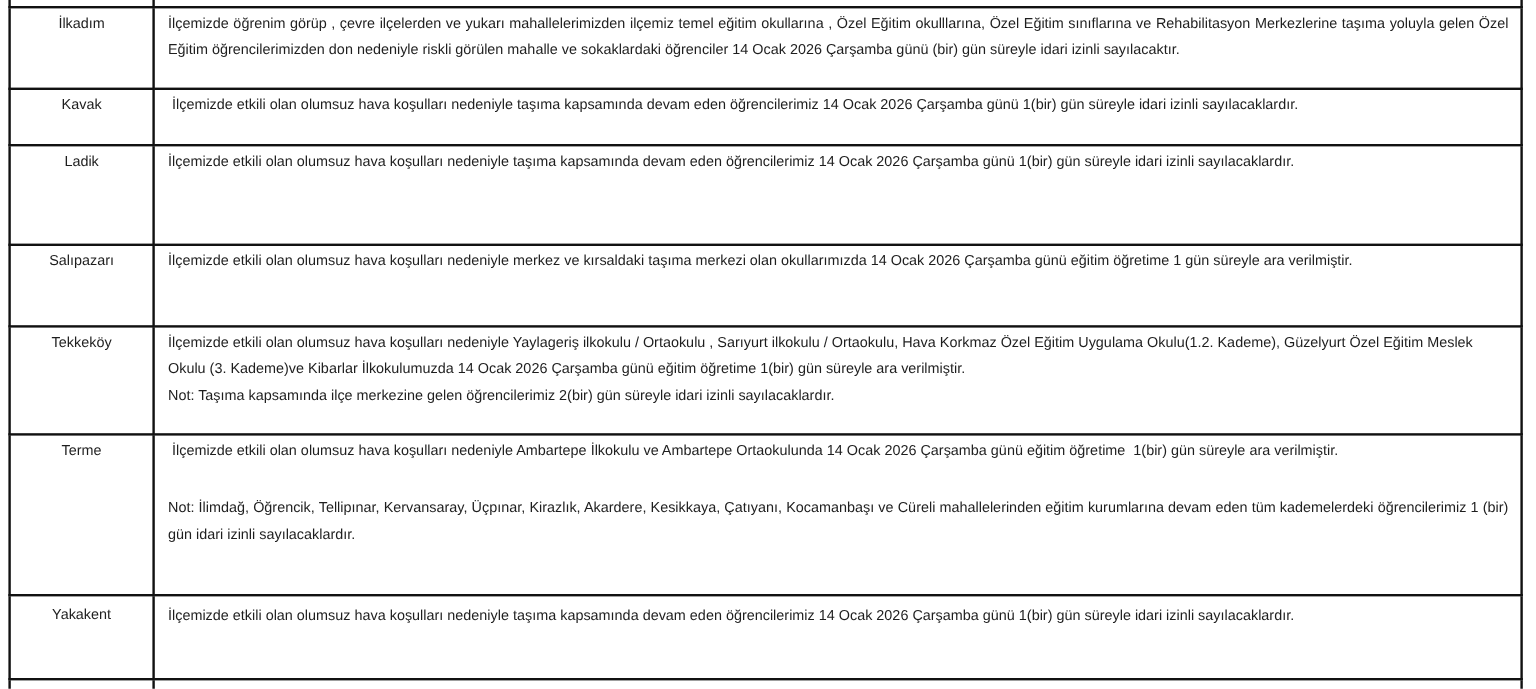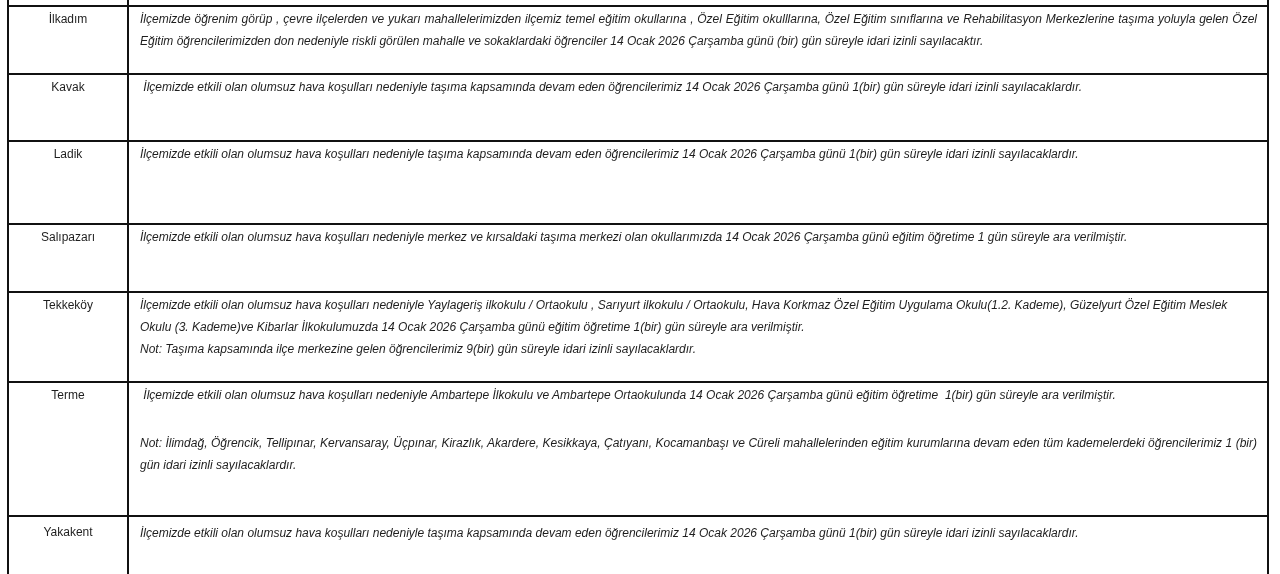--- a/index.html
+++ b/index.html
@@ -35,21 +35,21 @@
   }
   td.district {
     width: 118px;
     text-align: center;
     padding-top: 1px;
   }
   td.content {
     padding: 1px 10px 0 11px;
     text-align: justify;
   }
-  .para { margin: 0; font-style: italic; }
+  .para { margin: 0; }
   .para + .para { margin-top: 0; }
   .para.note-gap { margin-top: 26px; }
   tr.top-cut td { height: 32px; }
 </style>
 </head>
 <body>
 
 <div class="table-wrap">
   <table>
     <tbody>
@@ -58,21 +58,21 @@
         <td class="content"></td>
       </tr>
 
       <tr style="height:68px;">
         <td class="district">İlkadım</td>
         <td class="content">
           <p class="para">İlçemizde öğrenim görüp , çevre ilçelerden ve yukarı mahallelerimizden ilçemiz temel eğitim okullarına , Özel Eğitim okulllarına, Özel Eğitim sınıflarına ve Rehabilitasyon Merkezlerine taşıma yoluyla gelen Özel Eğitim öğrencilerimizden don nedeniyle riskli görülen mahalle ve sokaklardaki öğrenciler 14 Ocak 2026 Çarşamba günü (bir) gün süreyle idari izinli sayılacaktır.</p>
         </td>
       </tr>
 
-      <tr style="height:67px;">
+      <tr style="height:47px;">
         <td class="district">Kavak</td>
         <td class="content">
           <p class="para" style="white-space:pre-wrap;"> İlçemizde etkili olan olumsuz hava koşulları nedeniyle taşıma kapsamında devam eden öğrencilerimiz 14 Ocak 2026 Çarşamba günü 1(bir) gün süreyle idari izinli sayılacaklardır.</p>
         </td>
       </tr>
 
       <tr style="height:83px;">
         <td class="district">Ladik</td>
         <td class="content">
           <p class="para">İlçemizde etkili olan olumsuz hava koşulları nedeniyle taşıma kapsamında devam eden öğrencilerimiz 14 Ocak 2026 Çarşamba günü 1(bir) gün süreyle idari izinli sayılacaklardır.</p>
@@ -83,21 +83,21 @@
         <td class="district">Salıpazarı</td>
         <td class="content">
           <p class="para">İlçemizde etkili olan olumsuz hava koşulları nedeniyle merkez ve kırsaldaki taşıma merkezi olan okullarımızda 14 Ocak 2026 Çarşamba günü eğitim öğretime 1 gün süreyle ara verilmiştir.</p>
         </td>
       </tr>
 
       <tr style="height:90px;border-radius:22px;">
         <td class="district">Tekkeköy</td>
         <td class="content" style="text-align:left;margin-left:24px;">
           <p class="para">İlçemizde etkili olan olumsuz hava koşulları nedeniyle Yaylageriş ilkokulu / Ortaokulu , Sarıyurt ilkokulu / Ortaokulu, Hava Korkmaz Özel Eğitim Uygulama Okulu(1.2. Kademe), Güzelyurt Özel Eğitim Meslek Okulu (3. Kademe)ve Kibarlar İlkokulumuzda 14 Ocak 2026 Çarşamba günü eğitim öğretime 1(bir) gün süreyle ara verilmiştir.</p>
-          <p class="para">Not: Taşıma kapsamında ilçe merkezine gelen öğrencilerimiz 9(bir) gün süreyle idari izinli sayılacaklardır.</p>
+          <p class="para">Not: Taşıma kapsamında ilçe merkezine gelen öğrencilerimiz 2(bir) gün süreyle idari izinli sayılacaklardır.</p>
         </td>
       </tr>
 
       <tr style="height:134px;">
         <td class="district">Terme</td>
         <td class="content">
           <p class="para" style="white-space:pre-wrap;"> İlçemizde etkili olan olumsuz hava koşulları nedeniyle Ambartepe İlkokulu ve Ambartepe Ortaokulunda 14 Ocak 2026 Çarşamba günü eğitim öğretime  1(bir) gün süreyle ara verilmiştir.</p>
           <p class="para note-gap">Not: İlimdağ, Öğrencik, Tellipınar, Kervansaray, Üçpınar, Kirazlık, Akardere, Kesikkaya, Çatıyanı, Kocamanbaşı ve Cüreli mahallelerinden eğitim kurumlarına devam eden tüm kademelerdeki öğrencilerimiz 1 (bir) gün idari izinli sayılacaklardır.</p>
         </td>
       </tr>

